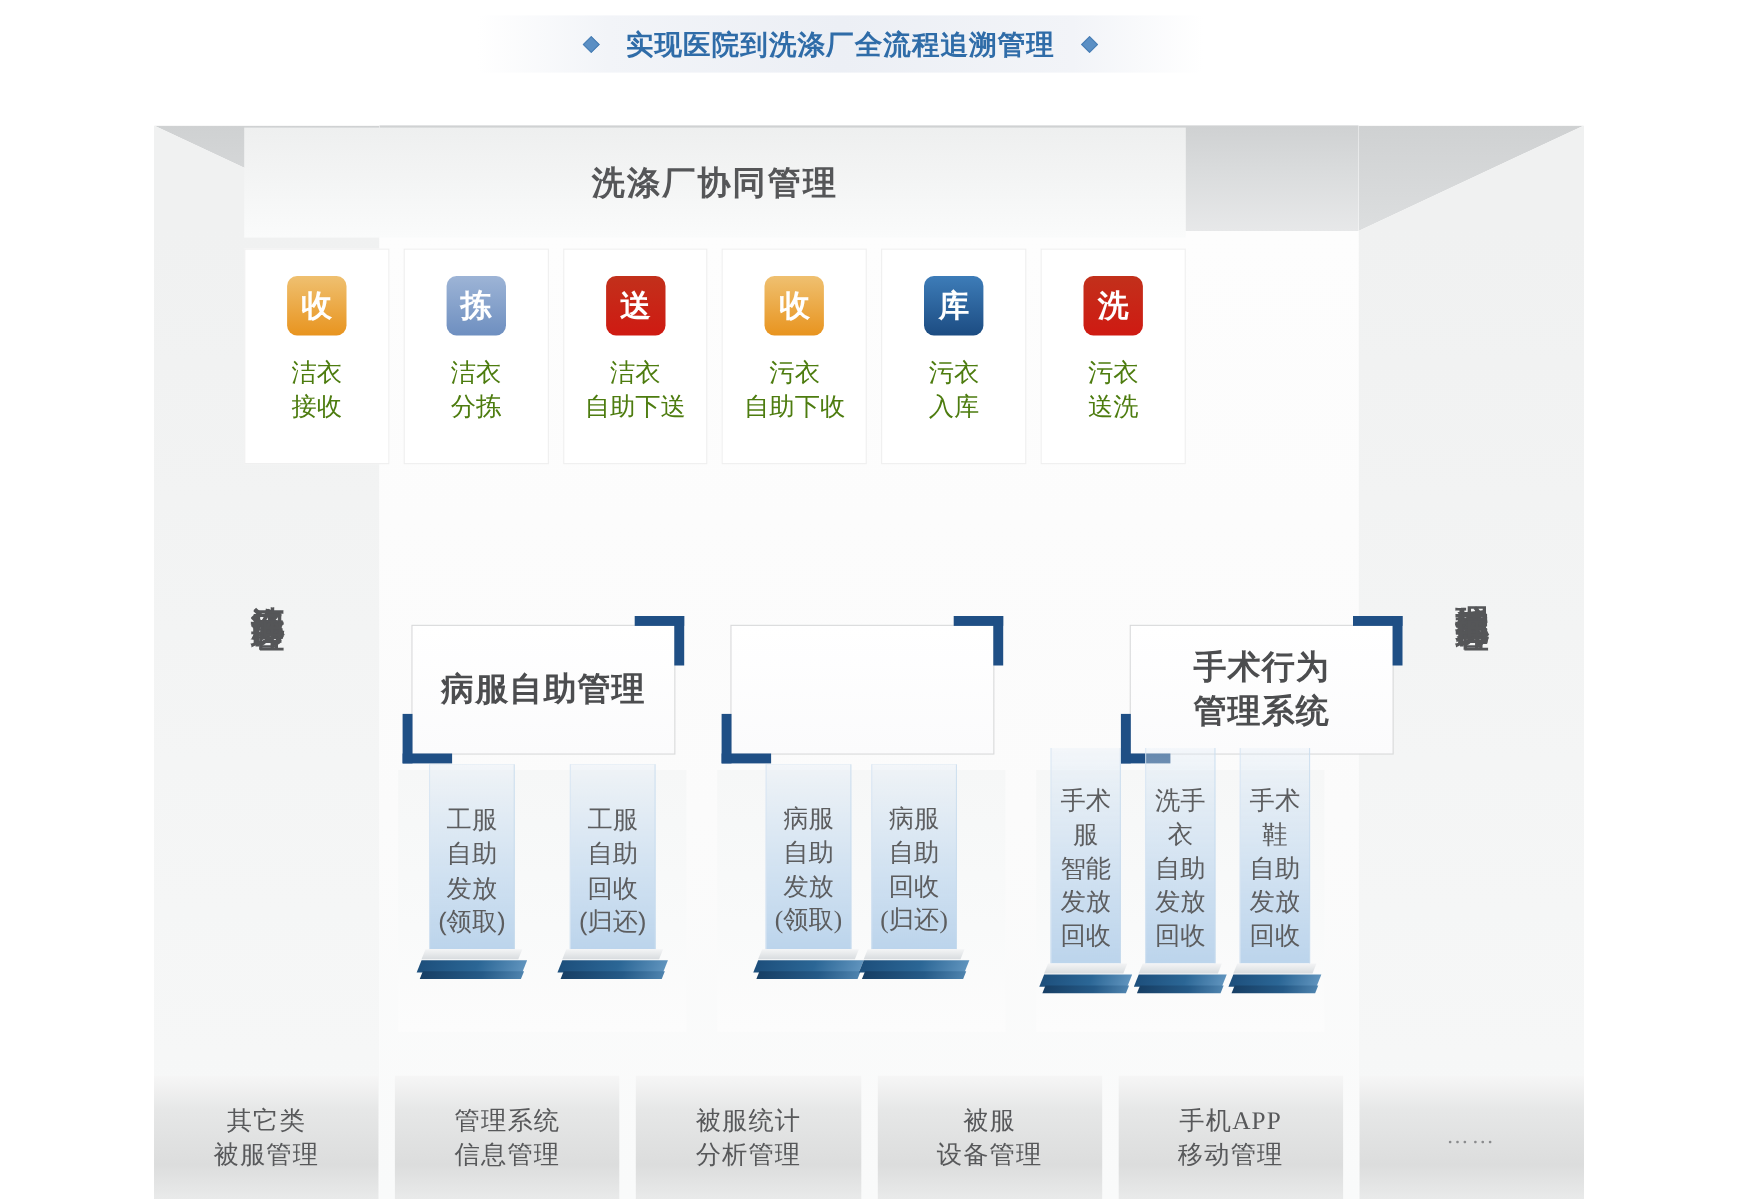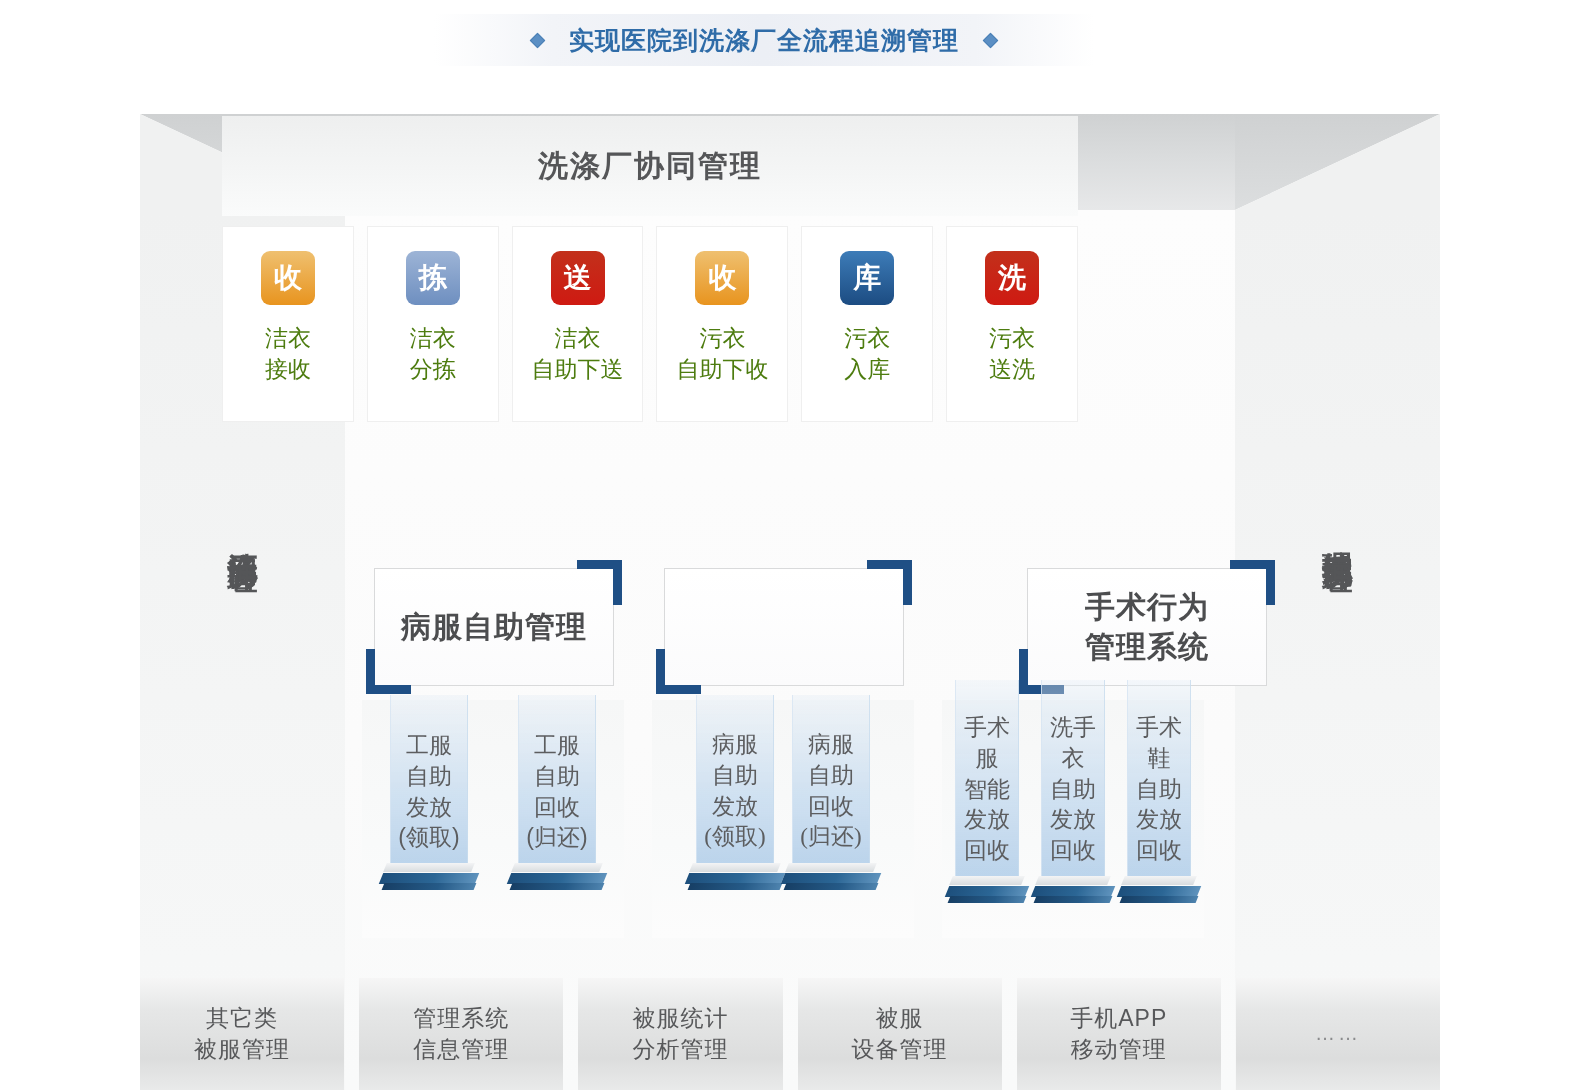--- a/index.html
+++ b/index.html
@@ -162,21 +162,21 @@
     transform:skewX(-22deg);
   }
   .platside{
     position:absolute;top:20px;left:2px;right:2px;height:7px;
     background:linear-gradient(90deg,#173f65 0%,#255a87 60%,#4e83ae 100%);
     transform:skewX(-22deg);
   }
   
   #footrow{
     position:absolute;left:140px;top:978px;width:1300px;height:112px;
-    display:flex;gap:15px;
+    display:flex;gap:15px;font-family:Liberation Serif, serif;
   }
   .fcard{
     flex:1;
     background:linear-gradient(180deg,#f6f6f6 0%,#e6e7e7 28%,#dcdddd 72%,#e9eaea 100%);
     display:flex;align-items:center;justify-content:center;
   }
   .fcard .ft{
     font-size:23px;color:#57585a;line-height:1.36;text-align:center;
     white-space:pre-line;letter-spacing:1px;
   }

